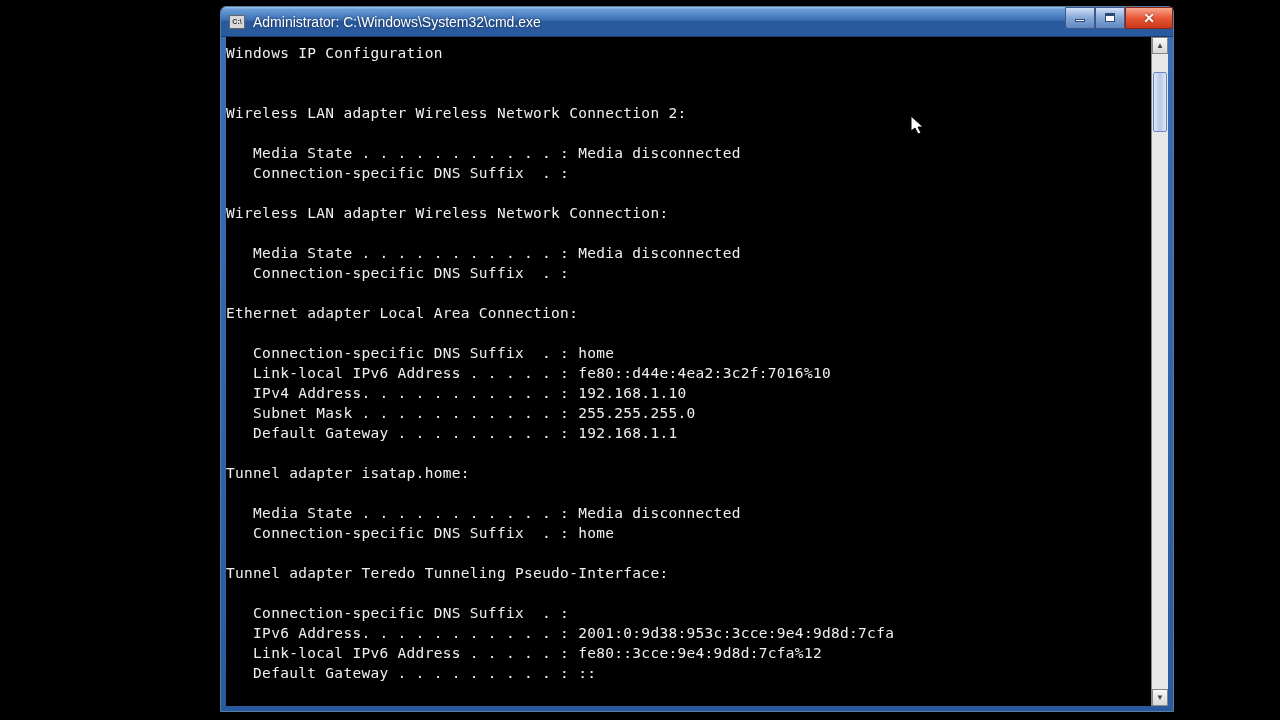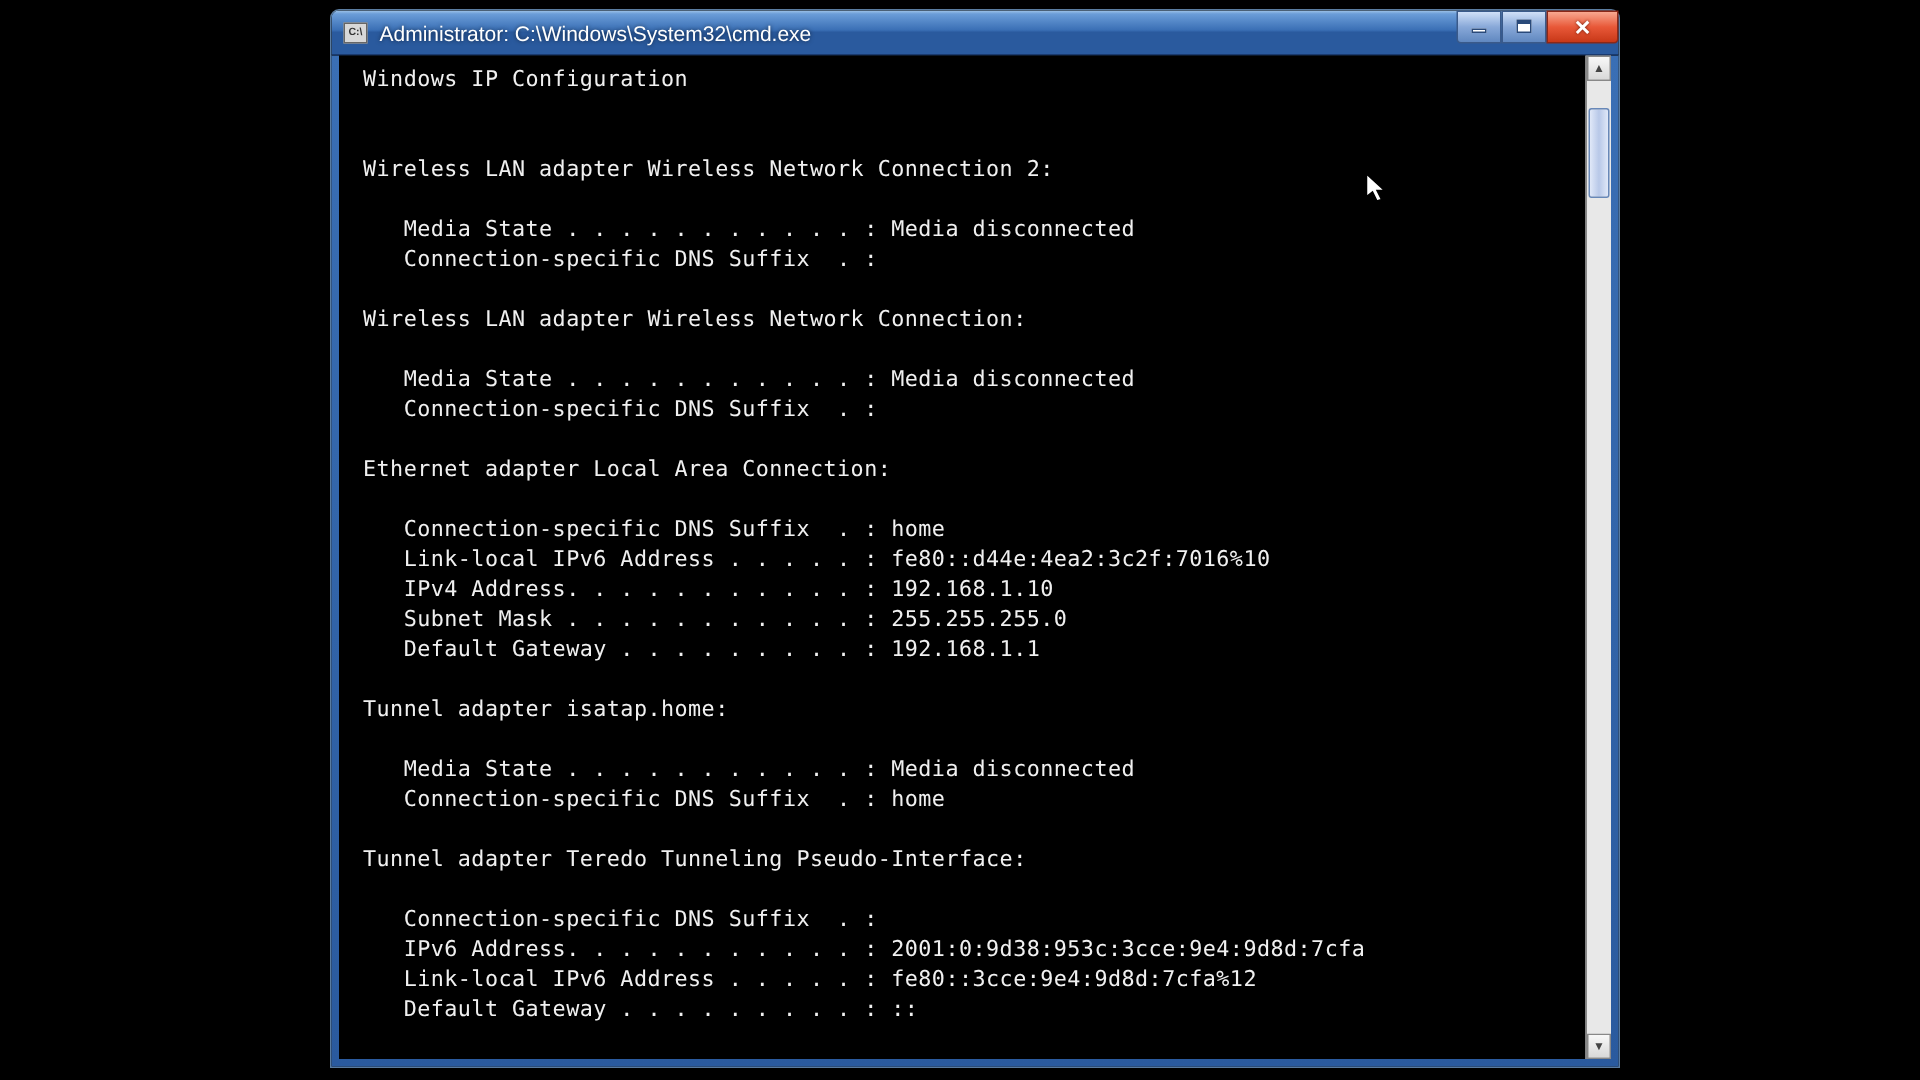--- a/index.html
+++ b/index.html
@@ -8,21 +8,21 @@
     height: 720px;
     background: #000;
     overflow: hidden;
     font-family: Arial, sans-serif;
     position: relative;
   }
   .window {
     position: absolute;
     left: 220px;
     top: 6px;
-    width: 860px;
+    width: 954px;
     height: 706px;
     background: #000;
     border: 1px solid #5a7ca0;
     border-radius: 6px 6px 0 0;
     display: flex;
     flex-direction: column;
     box-shadow: 0 0 8px rgba(0,0,0,0.5);
   }
   .titlebar {
     height: 30px;
@@ -122,21 +122,21 @@
     display: flex;
     min-width: 0;
   }
   .console {
     flex: 1;
     background: #000;
     color: #f0f0f0;
     font-family: "Consolas", "Lucida Console", monospace;
     font-size: 14.5px;
     line-height: 20px;
-    padding: 6px 0 0 16px;
+    padding: 6px 0 0 0;
     white-space: pre;
     overflow: hidden;
     letter-spacing: 0.3px;
   }
   .scrollbar {
     width: 17px;
     background: #f0f0f0;
     display: flex;
     flex-direction: column;
     border-left: 1px solid #888;

